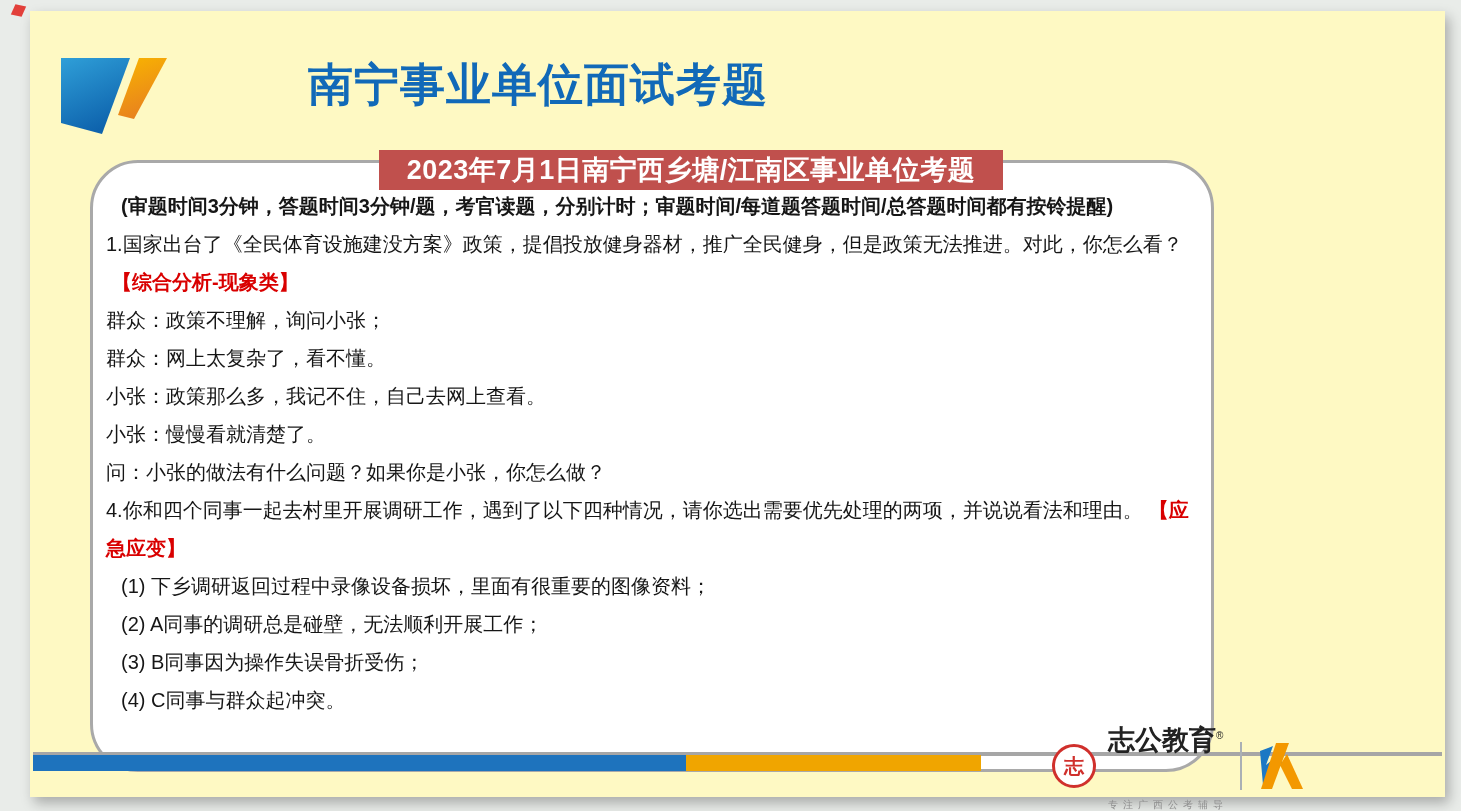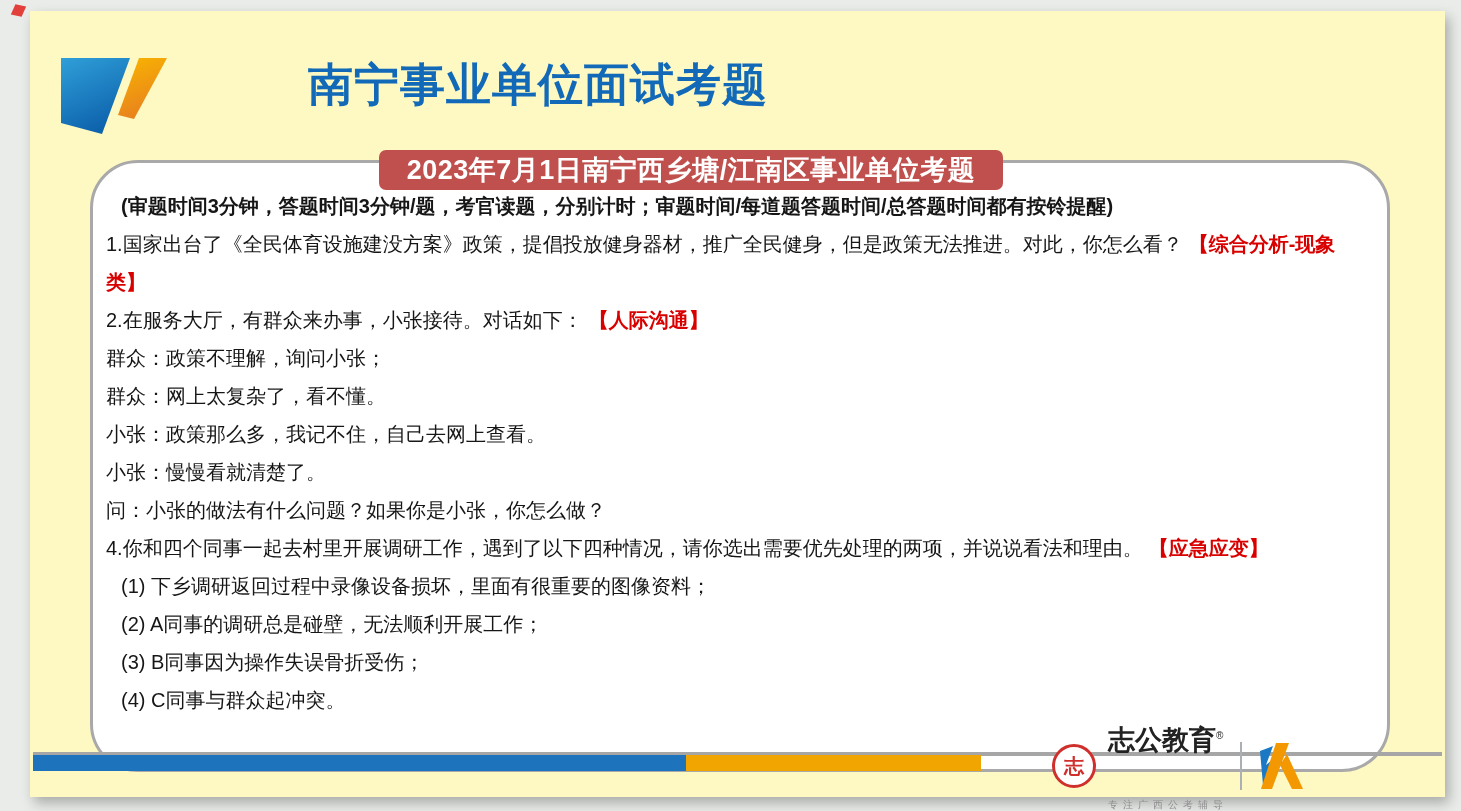--- a/index.html
+++ b/index.html
@@ -22,25 +22,25 @@
   .page-title{
     position:absolute;left:278px;top:44px;z-index:3;
     font-size:45px;font-weight:900;letter-spacing:1px;
     color:#1169b8;white-space:nowrap;
   }
   
   .banner{
     position:absolute;left:349px;top:139px;width:624px;height:40px;z-index:6;
     background:#c0504d;color:#ffffff;
     display:flex;align-items:center;justify-content:center;
-    font-size:27px;font-weight:800;letter-spacing:0.5px;white-space:nowrap;border-radius:7px;
+    font-size:27px;font-weight:800;letter-spacing:0.5px;white-space:nowrap;
   }
   
   .content-box{
-    position:absolute;left:60px;top:149px;width:1300px;height:612px;z-index:4;
+    position:absolute;left:60px;top:149px;width:1124px;height:612px;z-index:4;
     background:#ffffff;border:3px solid #a9a9a9;border-radius:48px;
     box-sizing:border-box;
   }
   .content{
     position:absolute;left:0;top:0;right:0;
     padding:24px 16px 0 13px;
   }
   .line{
     font-size:20px;line-height:38px;color:#161616;
     margin:0;
@@ -103,21 +103,20 @@
   </svg>
 
   <div class="page-title">南宁事业单位面试考题</div>
 
   <div class="banner">2023年7月1日南宁西乡塘/江南区事业单位考题</div>
 
   <div class="content-box">
     <div class="content" id="lines">
         <p class="line bold indent"><span>(审题时间3分钟，答题时间3分钟/题，考官读题，分别计时；审题时间/每道题答题时间/总答题时间都有按铃提醒)</span></p>
         <p class="line"><span>1.国家出台了《全民体育设施建没方案》政策，提倡投放健身器材，推广全民健身，但是政策无法推进。对此，你怎么看？</span><span class="tag">【综合分析-现象类】</span></p>
-        <p class="line"><span>2.在服务大厅，有群众来办事，小张接待。对话如下：</span><span class="tag">【人际沟通】</span></p>
         <p class="line"><span>群众：政策不理解，询问小张；</span></p>
         <p class="line"><span>群众：网上太复杂了，看不懂。</span></p>
         <p class="line"><span>小张：政策那么多，我记不住，自己去网上查看。</span></p>
         <p class="line"><span>小张：慢慢看就清楚了。</span></p>
         <p class="line"><span>问：小张的做法有什么问题？如果你是小张，你怎么做？</span></p>
         <p class="line"><span>4.你和四个同事一起去村里开展调研工作，遇到了以下四种情况，请你选出需要优先处理的两项，并说说看法和理由。</span><span class="tag">【应急应变】</span></p>
         <p class="line indent"><span>(1) 下乡调研返回过程中录像设备损坏，里面有很重要的图像资料；</span></p>
         <p class="line indent"><span>(2) A同事的调研总是碰壁，无法顺利开展工作；</span></p>
         <p class="line indent"><span>(3) B同事因为操作失误骨折受伤；</span></p>
         <p class="line indent"><span>(4) C同事与群众起冲突。</span></p>

